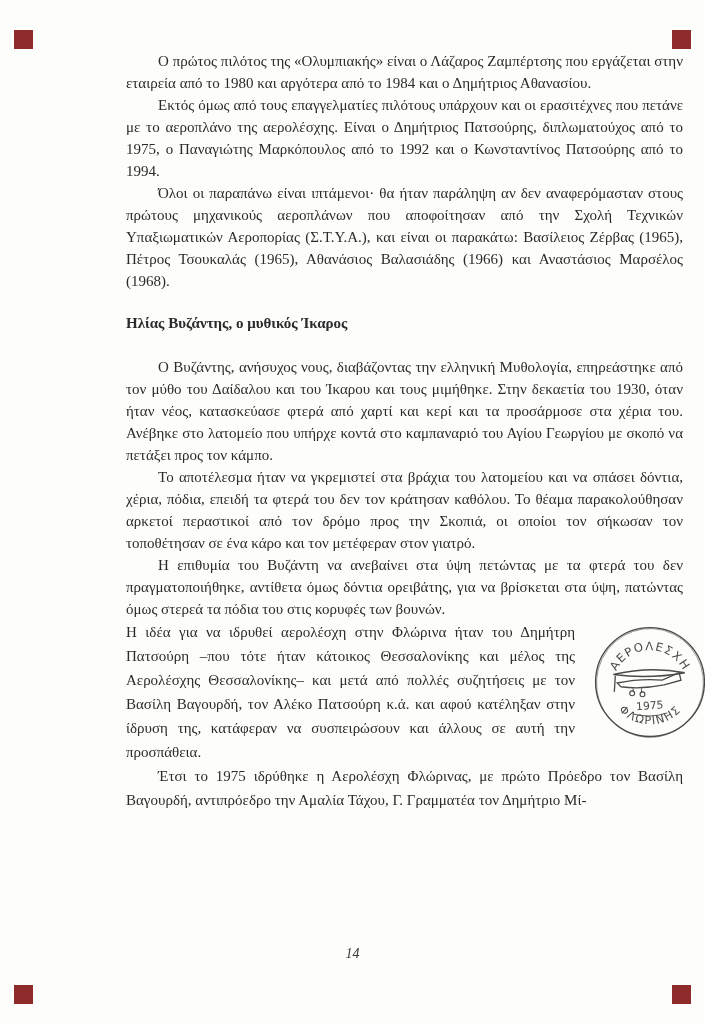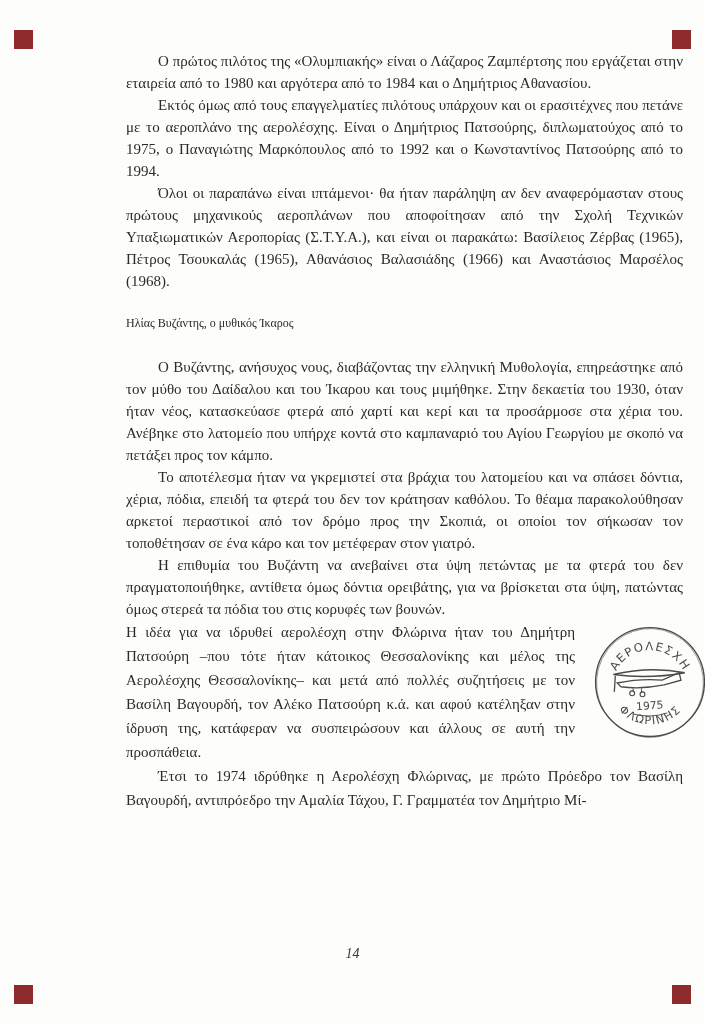--- a/index.html
+++ b/index.html
@@ -27,22 +27,22 @@
     width: 557px;
     font-size: 15px;
     line-height: 22px;
     text-align: justify;
     margin-left: 40px;
   }
   .text-block p { text-align: justify; }
   p.ind { text-indent: 32px; }
 
   h2.sec {
-    font-size: 12px;
-    font-weight: normal;
+    font-size: 15px;
+    font-weight: bold;
     text-align: left;
   }
   h2.sec-vyz { margin: 20px 0 22px 0; }
   h2.sec-aer { margin: 14px 0 24px 0; letter-spacing: 0.3px; }
 
   .sec-aer-p { line-height: 24px; }
 
   .logo-float {
     float: right;
     width: 126px;
@@ -109,19 +109,19 @@
           <path class="stamp-ink" stroke-width="1.4" d="M 28,58 L 27,74"></path>
           <circle class="stamp-ink" cx="46" cy="76" r="2.6" stroke-width="1.2"></circle>
           <circle class="stamp-ink" cx="57" cy="77" r="2.6" stroke-width="1.2"></circle>
           <path class="stamp-ink" stroke-width="1" d="M 47,71 L 47,74 M 56,71 L 56,75"></path>
         </g>
         <text class="stamp-text" x="65" y="93" font-size="11.5" text-anchor="middle" transform="rotate(-4 65 93)">1975</text>
         <path class="stamp-ink" stroke-width="1" d="M 47,98 Q 65,103 83,97"></path>
       </svg>
     </div>
     <p class="sec-aer-p">Η ιδέα για να ιδρυθεί αερολέσχη στην Φλώρινα ήταν του Δημήτρη Πατσούρη –που τότε ήταν κάτοικος Θεσσαλονίκης και μέλος της Αερολέσχης Θεσσαλονίκης– και μετά από πολλές συζητήσεις με τον Βασίλη Βαγουρδή, τον Αλέκο Πατσούρη κ.ά. και αφού κατέληξαν στην ίδρυση της, κατάφεραν να συσπειρώσουν και άλλους σε αυτή την προσπάθεια.</p>
-    <p class="ind sec-aer-p">Έτσι το 1974 ιδρύθηκε η Αερολέσχη Φλώρινας, με πρώτο Πρόεδρο τον Βασίλη Βαγουρδή, αντιπρόεδρο την Αμαλία Τάχου, Γ. Γραμματέα τον Δημήτριο Μί-</p>
+    <p class="ind sec-aer-p">Έτσι το 1975 ιδρύθηκε η Αερολέσχη Φλώρινας, με πρώτο Πρόεδρο τον Βασίλη Βαγουρδή, αντιπρόεδρο την Αμαλία Τάχου, Γ. Γραμματέα τον Δημήτριο Μί-</p>
 
   </div>
 
   <div class="page-number">14</div>
 
 </div>
 
 </body></html>

